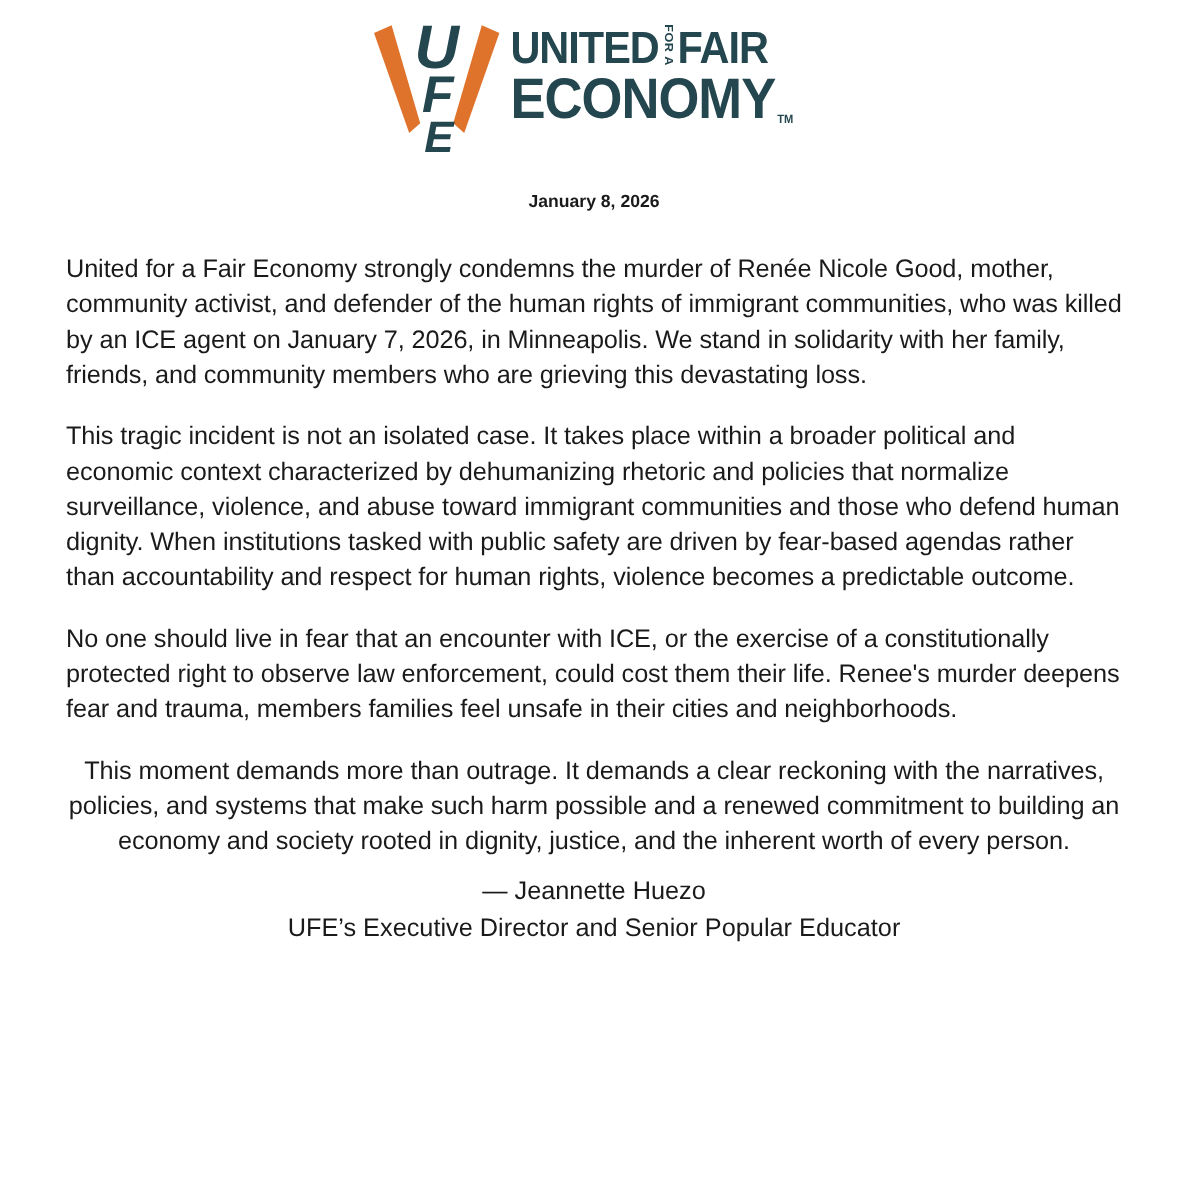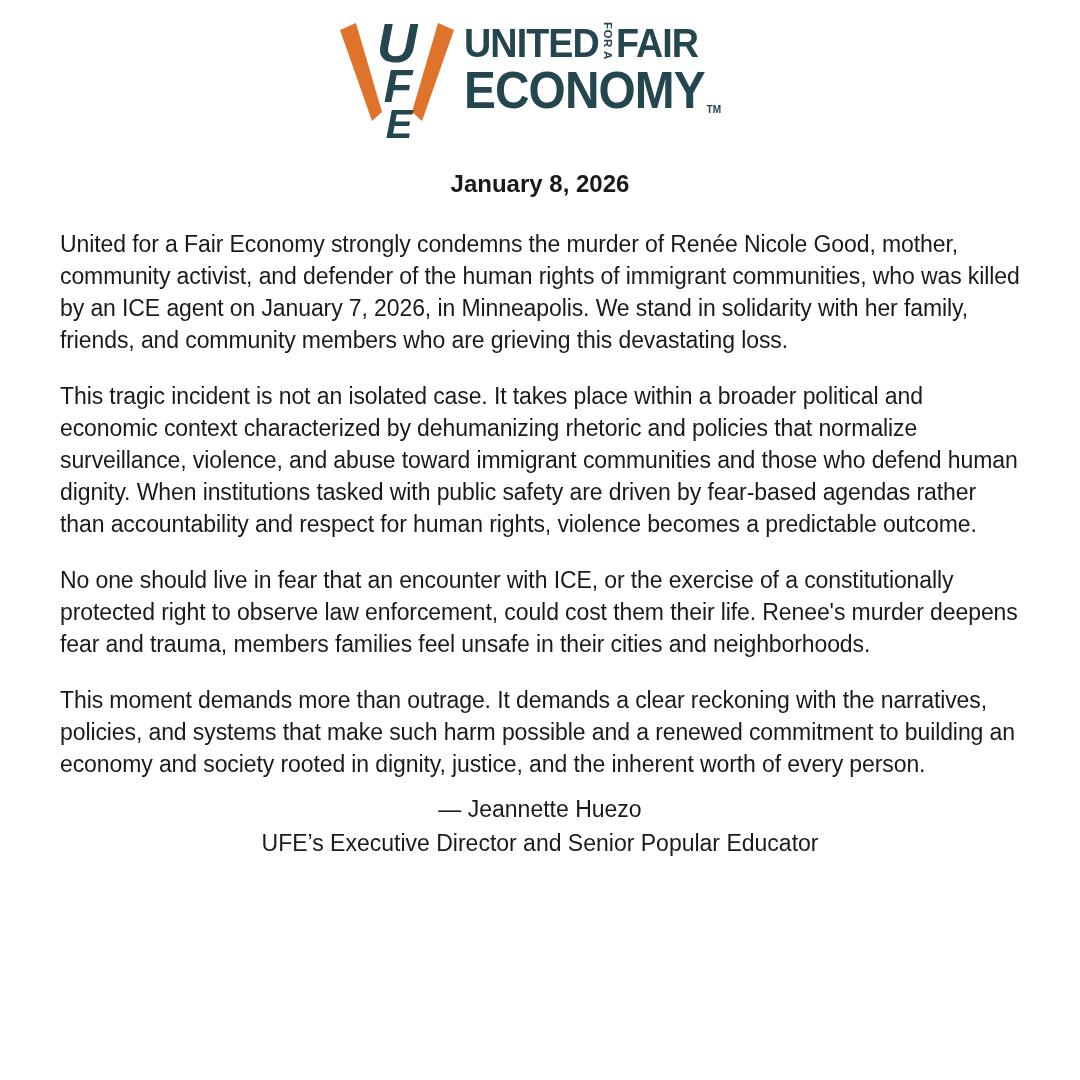--- a/index.html
+++ b/index.html
@@ -79,33 +79,33 @@
     text-align: center;
     font-weight: 700;
     font-style: italic;
     font-size: 23.5px;
     line-height: 34px;
   }
   .date {
     margin-top: 18px;
     text-align: center;
     font-weight: 700;
-    font-size: 24px;
+    font-size: 16px;
     line-height: 28px;
   }
 
   
   .body-text { margin-top: 30px; }
   .body-text p {
     font-size: 23px;
     line-height: 32px;
     letter-spacing: -0.1px;
     margin-bottom: 24px;
   }
-  .body-text p:last-child { margin-bottom: 12px; }
+  .body-text p:last-child { margin-bottom: 12px; text-align: center; }
 
   
   .signature {
     margin-top: 12px;
     text-align: center;
     font-size: 23px;
     line-height: 34px;
   }
 </style>
 </head>

